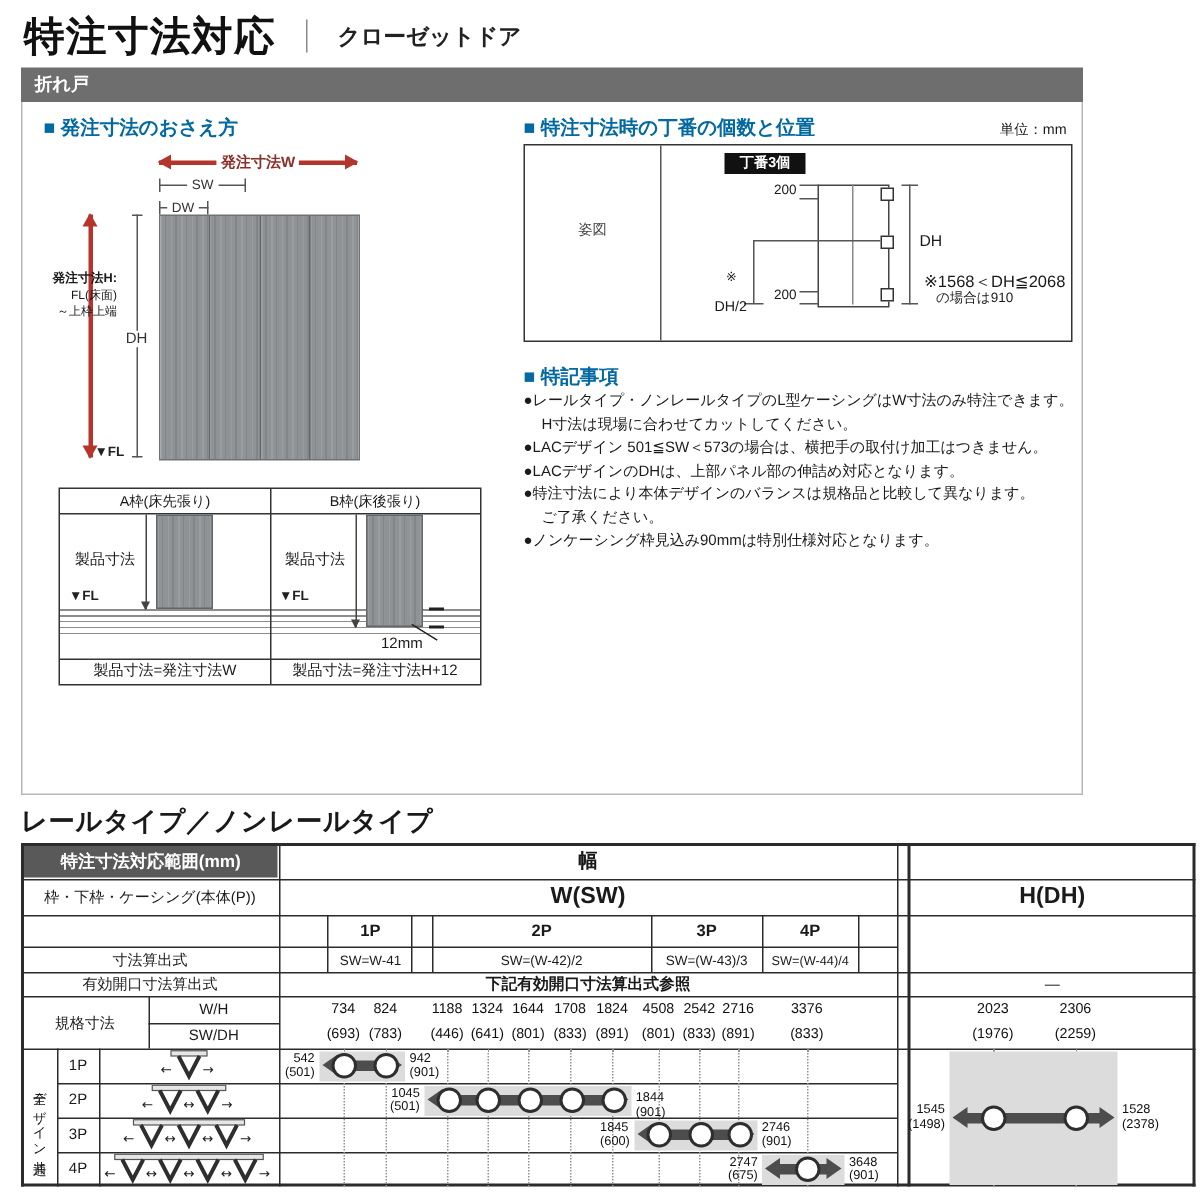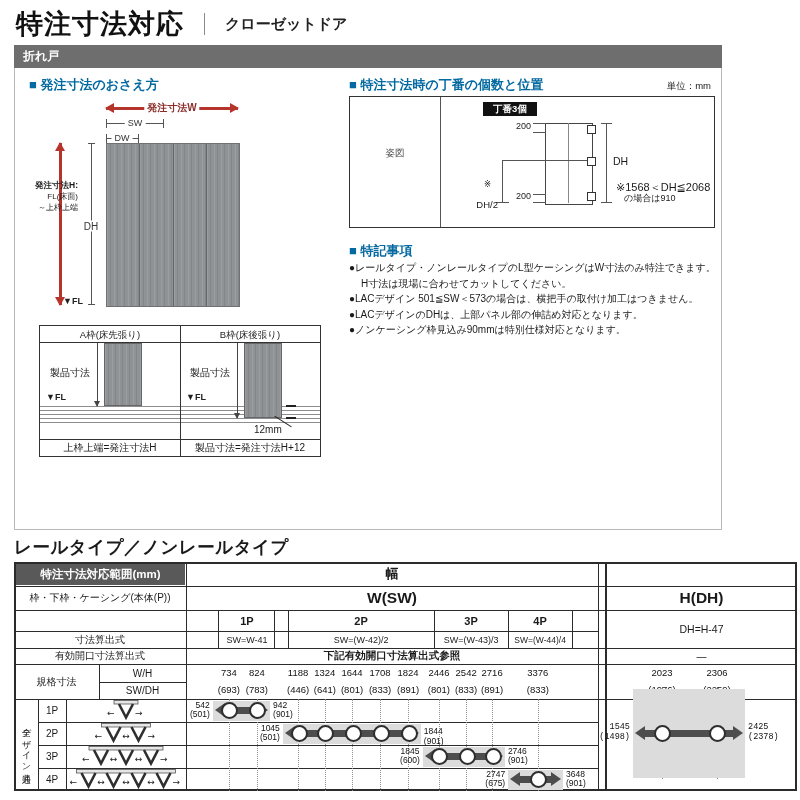--- a/index.html
+++ b/index.html
@@ -139,21 +139,21 @@
         <div class="meas" style="left:57px;top:17px;height:63px;"></div>
         <div class="meas" style="left:197px;top:17px;height:75px;"></div>
         <div class="abs" style="left:10px;top:40px;font-size:10px;">製品寸法</div>
         <div class="abs" style="left:150px;top:40px;font-size:10px;">製品寸法</div>
         <div class="fl-label" style="left:6px;top:66px;">▼FL</div>
         <div class="fl-label" style="left:146px;top:66px;">▼FL</div>
         <div class="abs" style="left:246px;top:79px;width:10px;height:1.5px;background:#222;z-index:3;"></div>
         <div class="abs" style="left:246px;top:91px;width:10px;height:1.5px;background:#222;z-index:3;"></div>
         <div class="abs" style="left:233px;top:95px;width:20px;height:1px;background:#222;transform:rotate(32deg);z-index:3;"></div>
         <div class="abs" style="left:212px;top:98px;font-size:10px;background:#fff;padding:0 2px;z-index:4;">12mm</div>
-        <div class="frame-formula" style="left:0;width:140px;">上枠上端=発注寸法H</div>
+        <div class="frame-formula" style="left:0;width:140px;">製品寸法=発注寸法W</div>
         <div class="frame-formula" style="left:140px;width:140px;">製品寸法=発注寸法H+12</div>
       </div>
 
       <div class="sec-heading" style="left:334px;top:8px;">■ 特注寸法時の丁番の個数と位置</div>
       <div class="abs" style="left:620px;top:12px;width:76px;text-align:right;font-size:9.5px;">単位：mm</div>
       <div class="hinge-box" style="left:334px;top:28px;width:364px;height:130px;">
         <div class="hline" style="left:90px;top:0;width:1px;height:130px;"></div>
         <div class="abs" style="left:0;top:50px;width:90px;text-align:center;font-size:9.5px;color:#444;">姿図</div>
         <div class="badge" style="left:133px;top:5px;width:54px;height:14px;">丁番3個</div>
         <div class="abs" style="left:195px;top:26px;width:46px;height:80px;border:1px solid #444;"></div>
@@ -179,20 +179,22 @@
         <div class="abs" style="left:266px;top:83px;font-size:11px;">※1568＜DH≦2068</div>
         <div class="abs" style="left:274px;top:95px;font-size:9px;">の場合は910</div>
       </div>
 
       <div class="sec-heading" style="left:334px;top:174px;">■ 特記事項</div>
       <div class="abs" style="left:334px;top:192px;width:376px;" id="notes-list">
           <div class="note-line">●レールタイプ・ノンレールタイプのL型ケーシングはW寸法のみ特注できます。</div>
           <div class="note-line indent">H寸法は現場に合わせてカットしてください。</div>
           <div class="note-line">●LACデザイン 501≦SW＜573の場合は、横把手の取付け加工はつきません。</div>
           <div class="note-line">●LACデザインのDHは、上部パネル部の伸詰め対応となります。</div>
+          <div class="note-line">●特注寸法により本体デザインのバランスは規格品と比較して異なります。</div>
+          <div class="note-line indent">ご了承ください。</div>
           <div class="note-line">●ノンケーシング枠見込み90mmは特別仕様対応となります。</div>
         </div>
     </div>
   </div>
 
   <div class="tbl-title">レールタイプ／ノンレールタイプ</div>
 
   <div class="tbl" id="table-grid">
 
     <div class="ln" style="left:0;top:0;width:783px;height:2px;"></div>
@@ -214,21 +216,20 @@
     <div class="ln" style="left:51.5px;top:136.5px;width:1px;height:92.5px;"></div>
     <div class="ln" style="left:583.5px;top:0;width:1.5px;height:229px;"></div>
     <div class="ln" style="left:591px;top:0;width:1.5px;height:229px;"></div>
     <div class="ln" style="left:781px;top:0;width:2px;height:229px;"></div>
 
     <div class="cell dark" style="left:2px;top:2px;width:169px;height:21px;">特注寸法対応範囲(mm)</div>
     <div class="cell b13" style="left:172px;top:0;width:412px;height:24px;">幅</div>
     <div class="cell" style="left:0;top:24px;width:172px;height:24px;">枠・下枠・ケーシング(本体(P))</div>
     <div class="cell b15" style="left:172px;top:24px;width:412px;height:24px;">W(SW)</div>
     <div class="cell b15" style="left:592px;top:24px;width:191px;height:24px;">H(DH)</div>
-    <div class="cell" style="left:592px;top:48px;width:191px;height:38px;font-size:10.5px;">DH=H-47</div>
     <div class="cell" style="left:0;top:69px;width:172px;height:17px;">寸法算出式</div>
     <div class="cell" style="left:0;top:86px;width:172px;height:16px;">有効開口寸法算出式</div>
     <div class="cell" style="left:172px;top:86px;width:412px;height:16px;font-weight:bold;font-size:10.5px;">下記有効開口寸法算出式参照</div>
     <div class="cell" style="left:592px;top:86px;width:191px;height:16px;">—</div>
     <div class="cell" style="left:0;top:102px;width:85px;height:35px;">規格寸法</div>
     <div class="cell" style="left:85px;top:102px;width:87px;height:18px;">W/H</div>
     <div class="cell" style="left:85px;top:120px;width:87px;height:17px;">SW/DH</div>
     <div class="cell vert" style="left:0;top:137px;width:24px;height:92px;">全デザイン共通</div>
 
     <div class="chart" id="width-chart" style="left:172px;top:137px;width:412px;height:92px;">
@@ -274,21 +275,21 @@
           <div>1844</div>
           <div>(901)</div>
         </div>
         <div class="band" style="left: 236.9px; width: 81.988px; top: 47.5px; height: 20px;"></div>
         <div class="rbar" style="left: 245.9px; width: 63.988px; top: 54px;"></div>
         <div class="tri tri-l" style="left: 238.9px; top: 50px;"></div>
         <div class="tri tri-r" style="left: 306.888px; top: 50px;"></div>
         <div class="dot" style="left: 245.468px; top: 49px;"></div>
         <div class="dot" style="left: 272.66px; top: 49px;"></div>
         <div class="dot" style="left: 298.616px; top: 49px;"></div>
-        <div class="rlabel" style="right: 178.1px; top: 47.5px; text-align: center;">
+        <div class="rlabel" style="right: 178.1px; top: 47.5px; text-align: left;">
           <div>1845</div>
           <div>(600)</div>
         </div>
         <div class="rlabel" style="left: 321.888px; top: 47.5px;">
           <div>2746</div>
           <div>(901)</div>
         </div>
         <div class="band" style="left: 322.184px; width: 54.796px; top: 70.5px; height: 20px;"></div>
         <div class="rbar" style="left: 331.184px; width: 36.796px; top: 77px;"></div>
         <div class="tri tri-l" style="left: 324.184px; top: 73px;"></div>
@@ -296,35 +297,35 @@
         <div class="dot" style="left: 344.348px; top: 72px;"></div>
         <div class="rlabel" style="right: 92.816px; top: 70.5px; text-align: right;">
           <div>2747</div>
           <div>(675)</div>
         </div>
         <div class="rlabel" style="left: 379.98px; top: 70.5px;">
           <div>3648</div>
           <div>(901)</div>
         </div>
       </div>
-    <div class="chart" id="height-chart" style="left:592px;top:125px;width:191px;height:92px;font-family:Liberation Mono, monospace;">
+    <div class="chart" id="height-chart" style="left:592px;top:137px;width:191px;height:92px;">
         <div class="band" style="left: 26.931px; width: 112.117px; top: 1.5px; height: 89px;"></div>
         <div class="grid" style="left: 55.963px;"></div>
         <div class="grid" style="left: 110.971px;"></div>
         <div class="rbar" style="left: 35.931px; width: 94.117px; top: 42.5px;"></div>
         <div class="tri tri-l" style="left: 28.931px; top: 38.5px;"></div>
         <div class="tri tri-r" style="left: 127.048px; top: 38.5px;"></div>
         <div class="dot" style="left: 48.463px; top: 37.5px;"></div>
         <div class="dot" style="left: 103.471px; top: 37.5px;"></div>
         <div class="rlabel" style="right: 167.069px; top: 36px; text-align: right;">
           <div>1545</div>
           <div>(1498)</div>
         </div>
         <div class="rlabel" style="left: 142.048px; top: 36px;">
-          <div>2425</div>
+          <div>1528</div>
           <div>(2378)</div>
         </div>
       </div>
   <div class="ln" style="left: 204.46px; top: 47.5px; width: 1px; height: 38px;"></div>
       <div class="ln" style="left: 260.492px; top: 47.5px; width: 1px; height: 38px;"></div>
       <div class="ln" style="left: 273.676px; top: 47.5px; width: 1px; height: 38px;"></div>
       <div class="ln" style="left: 419.524px; top: 47.5px; width: 1px; height: 38px;"></div>
       <div class="ln" style="left: 493.684px; top: 47.5px; width: 1px; height: 38px;"></div>
       <div class="ln" style="left: 557.544px; top: 47.5px; width: 1px; height: 38px;"></div>
       <div class="cell b11" style="left: 204.96px; top: 48px; width: 56.032px; height: 21px;">1P</div>
@@ -342,21 +343,21 @@
       <div class="num" style="left: 284.064px; top: 105px;">1188</div>
       <div class="num" style="left: 284.064px; top: 122px;">(446)</div>
       <div class="num" style="left: 310.844px; top: 105px;">1324</div>
       <div class="num" style="left: 310.844px; top: 122px;">(641)</div>
       <div class="num" style="left: 338.036px; top: 105px;">1644</div>
       <div class="num" style="left: 338.036px; top: 122px;">(801)</div>
       <div class="num" style="left: 366.052px; top: 105px;">1708</div>
       <div class="num" style="left: 366.052px; top: 122px;">(833)</div>
       <div class="num" style="left: 394.068px; top: 105px;">1824</div>
       <div class="num" style="left: 394.068px; top: 122px;">(891)</div>
-      <div class="num" style="left: 424.968px; top: 105px;">2446</div>
+      <div class="num" style="left: 424.968px; top: 105px;">4508</div>
       <div class="num" style="left: 424.968px; top: 122px;">(801)</div>
       <div class="num" style="left: 452.16px; top: 105px;">2542</div>
       <div class="num" style="left: 452.16px; top: 122px;">(833)</div>
       <div class="num" style="left: 478.116px; top: 105px;">2716</div>
       <div class="num" style="left: 478.116px; top: 122px;">(891)</div>
       <div class="num" style="left: 523.848px; top: 105px;">3376</div>
       <div class="num" style="left: 523.848px; top: 122px;">(833)</div>
       <div class="num" style="left: 647.963px; top: 105px;">2023</div>
       <div class="num" style="left: 647.963px; top: 122px;">(1976)</div>
       <div class="num" style="left: 702.971px; top: 105px;">2306</div>

